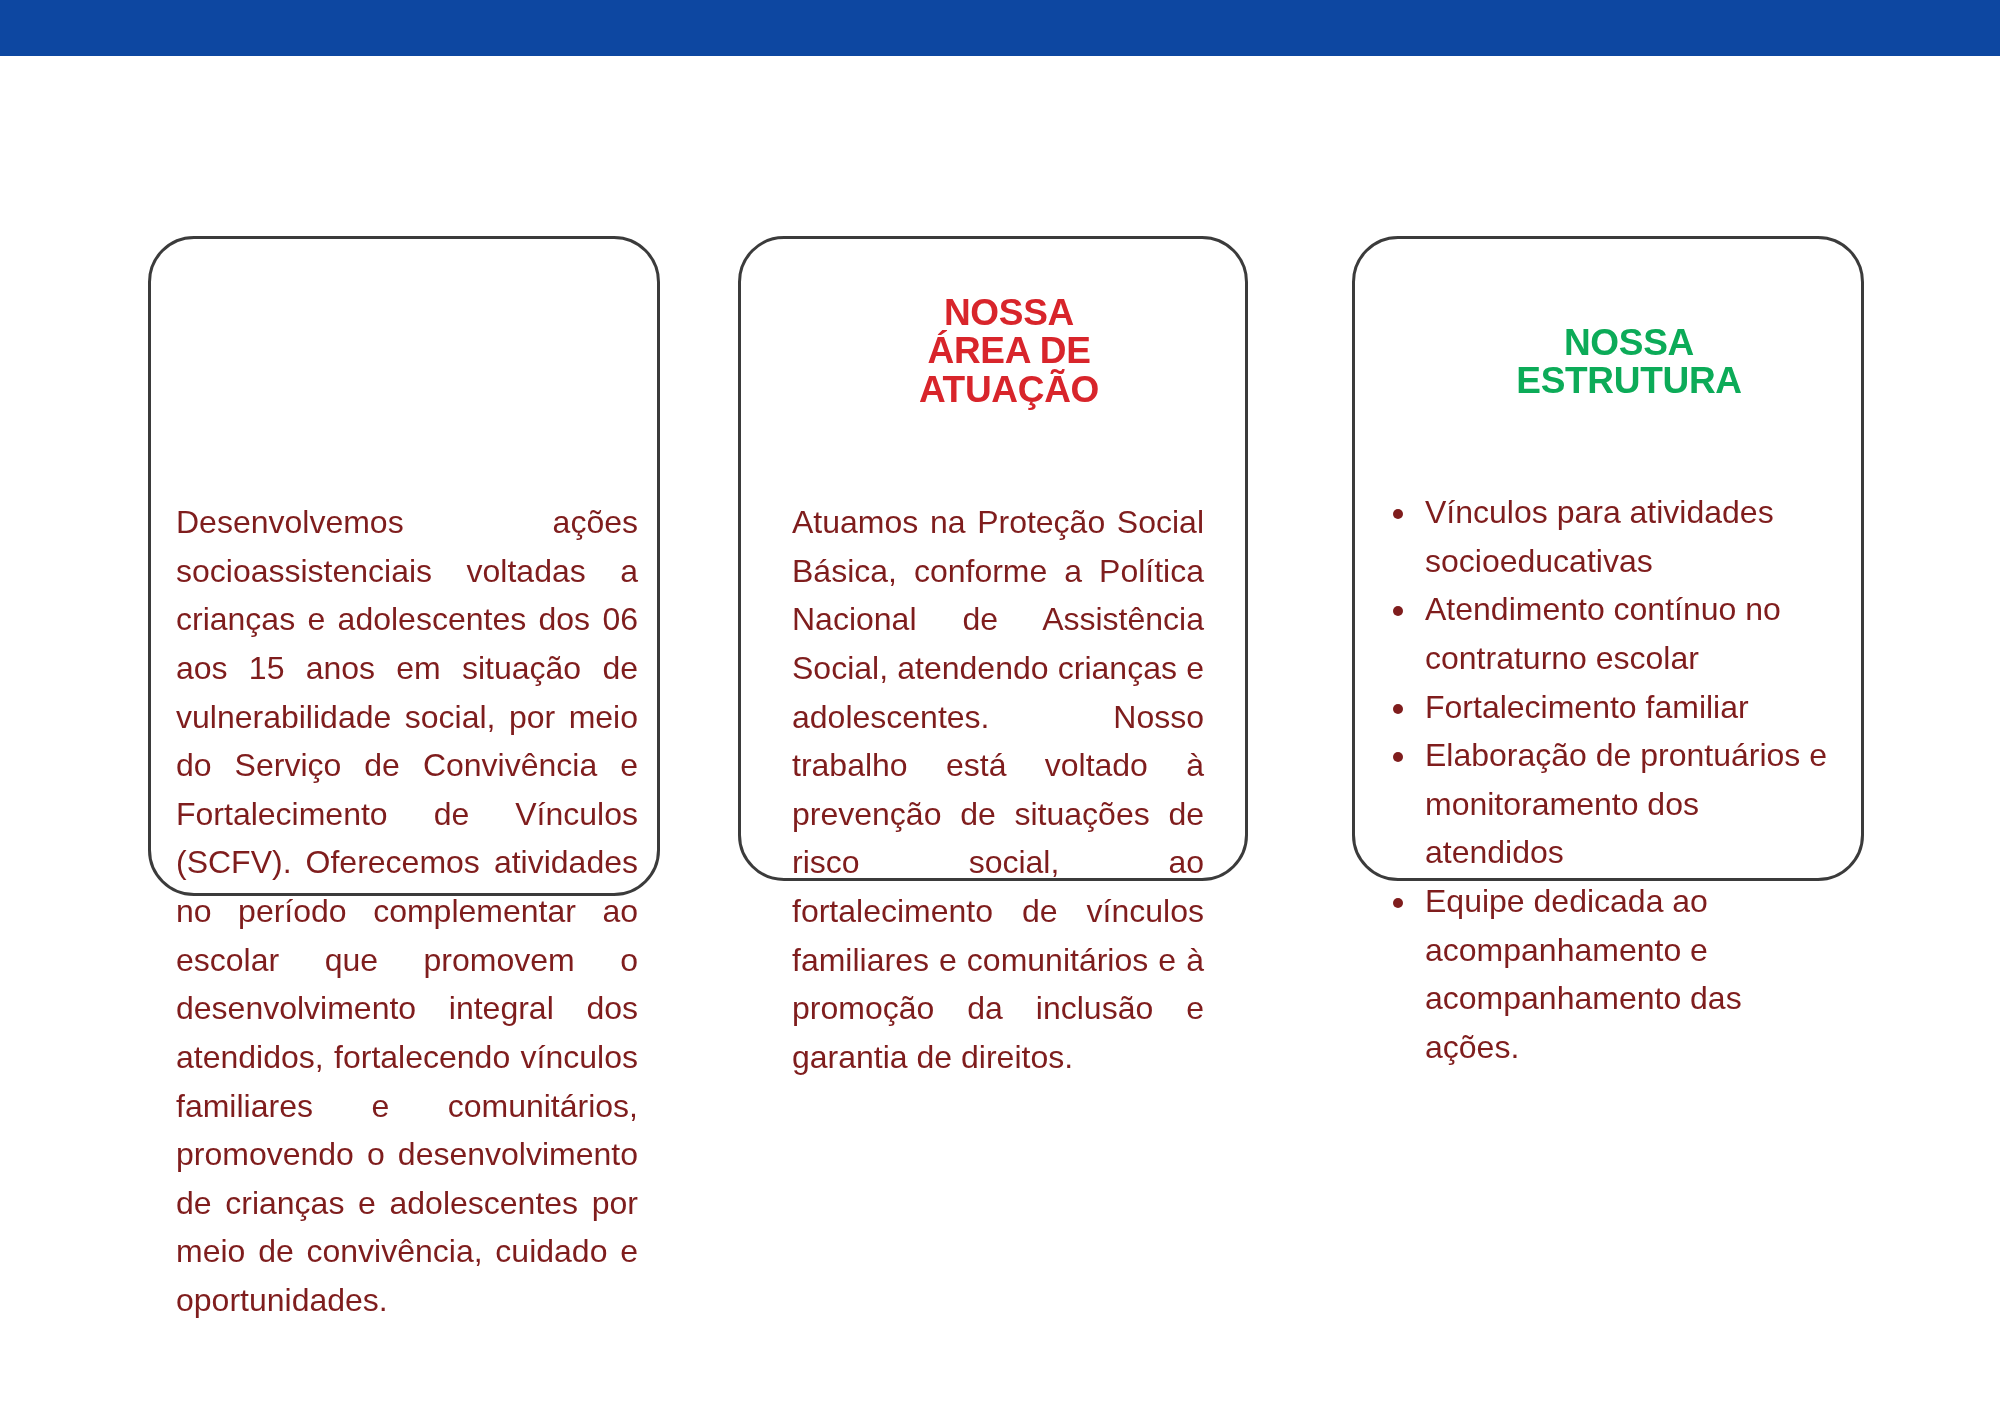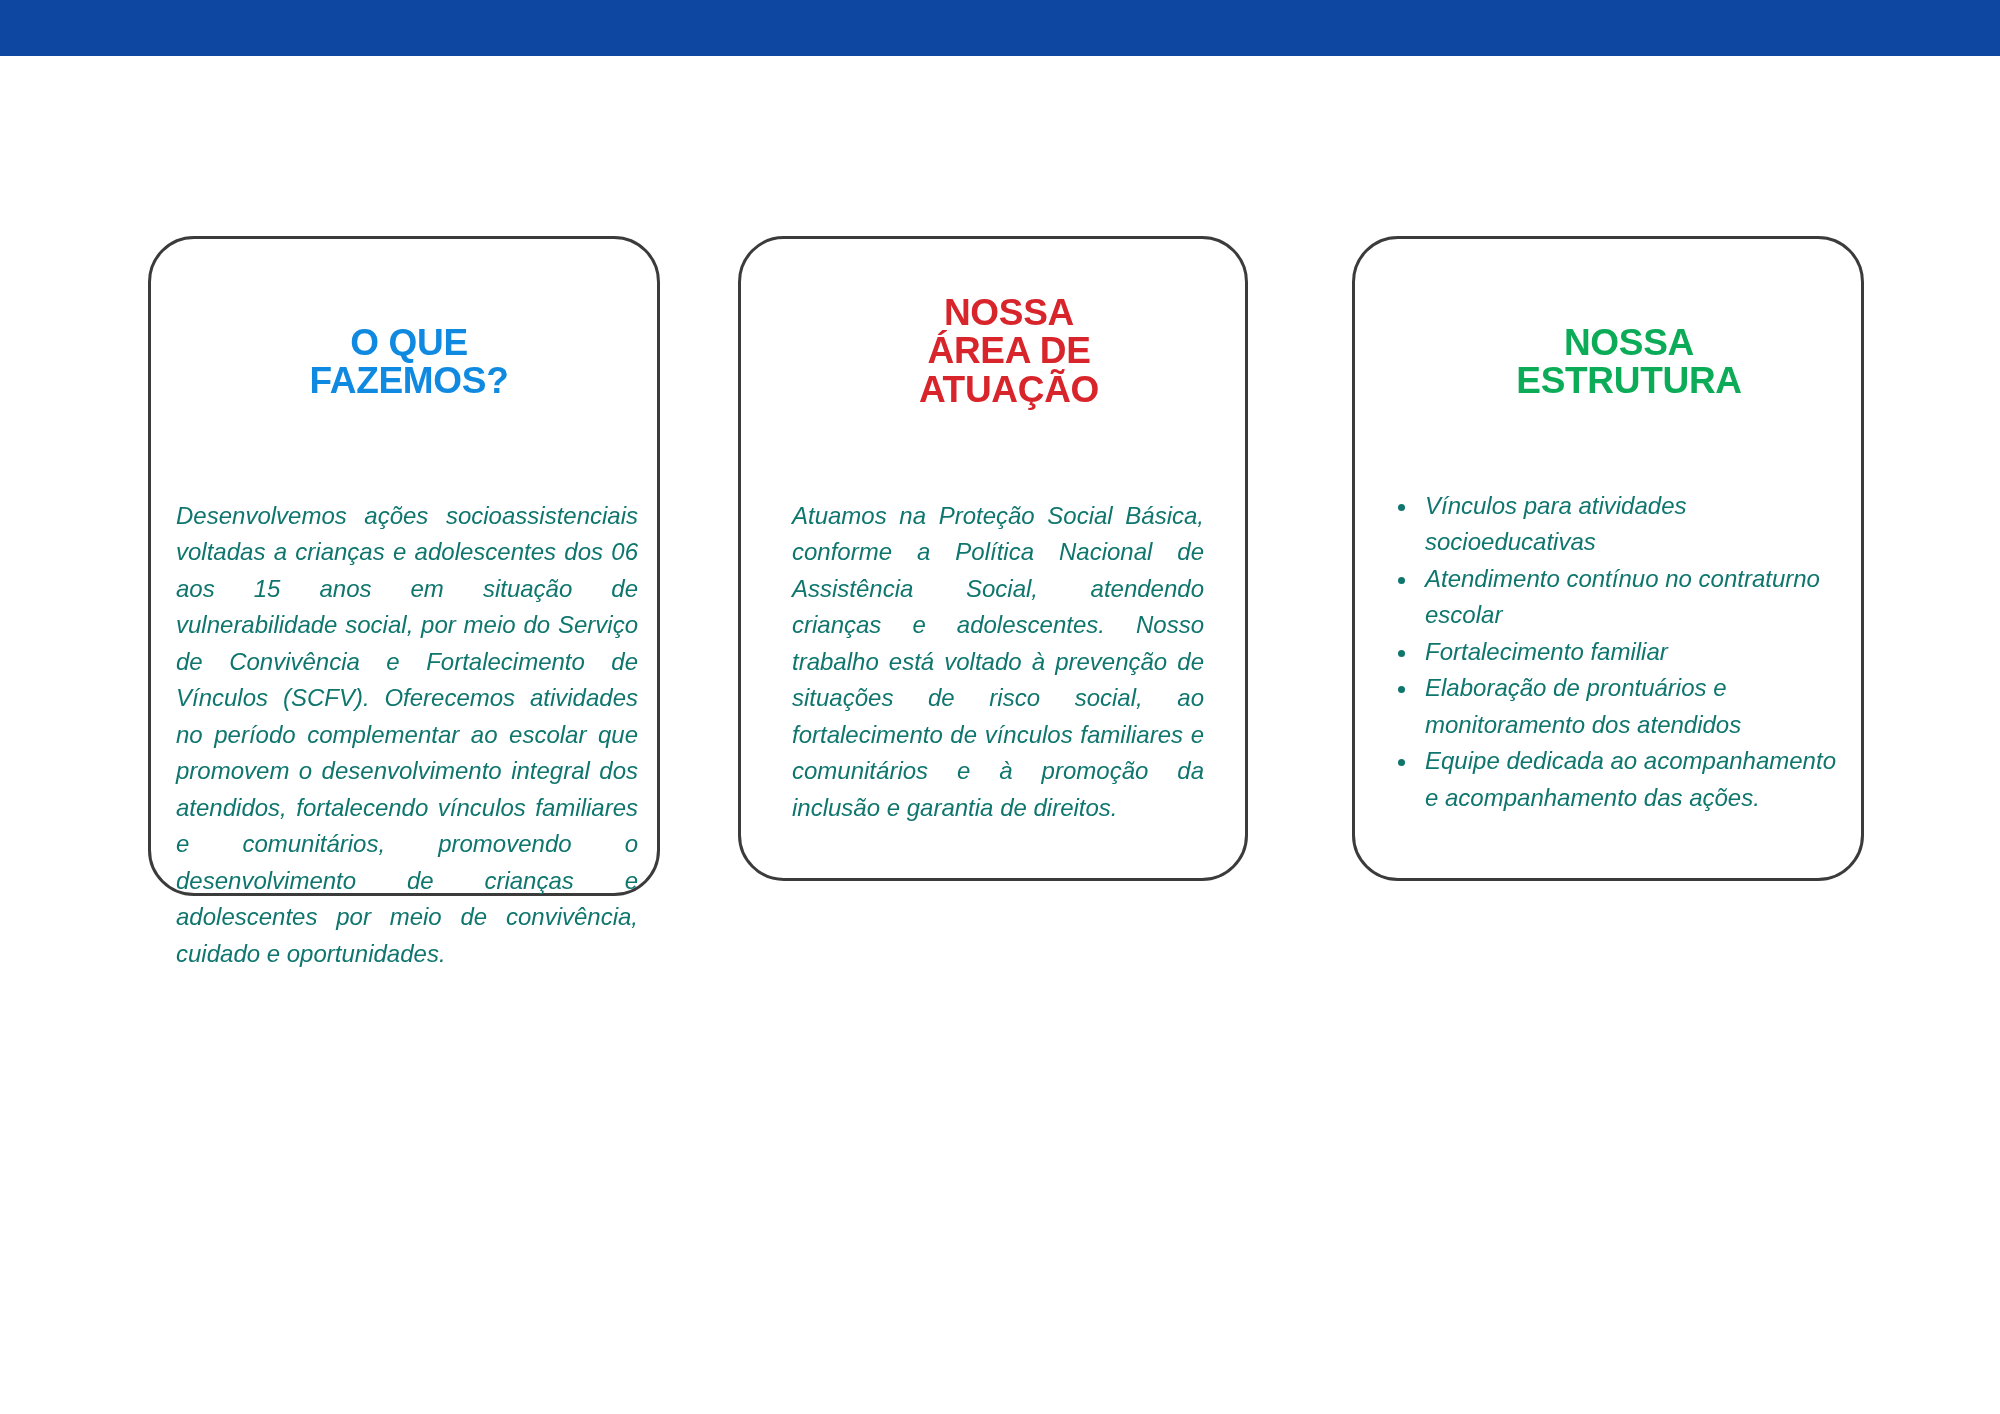--- a/index.html
+++ b/index.html
@@ -82,25 +82,24 @@
   .card-title--three {
     left: 1480px;
     top: 156px;
     width: 270px;
     font-size: 37px;
     color: #0cab58;
   }
 
   .card-body {
     position: absolute;
-    color: #0f766e;
-    font-size: 24px;
+    color: #7f1d1d;
+    font-size: 32px;
     line-height: 1.52;
     z-index: 2;
-    font-style: italic;
   }
   .card-body--justify { text-align: justify; text-justify: inter-word; }
 
   .body--one   { left: 176px;  top: 330px; width: 462px; }
   .body--two   { left: 792px;  top: 330px; width: 412px; }
   .body--three { left: 1375px; top: 320px; width: 465px; }
 
   .struct-intro { margin: 0; }
   .struct-lead  { margin: 0; padding-left: 6px; }
   .struct-list  {
@@ -128,22 +127,20 @@
 </head>
 <body>
 
 <div class="top-band"></div>
 
 <div class="slide">
 
   <div class="cards">
 
     <div class="card card--one"></div>
-    <div class="card-title card-title--one">O QUE
-FAZEMOS?</div>
     <div class="card-body card-body--justify body--one">Desenvolvemos ações socioassistenciais voltadas a crianças e adolescentes dos 06 aos 15 anos em situação de vulnerabilidade social, por meio do Serviço de Convivência e Fortalecimento de Vínculos (SCFV). Oferecemos atividades no período complementar ao escolar que promovem o desenvolvimento integral dos atendidos, fortalecendo vínculos familiares e comunitários, promovendo o desenvolvimento de crianças e adolescentes por meio de convivência, cuidado e oportunidades.</div>
 
     <div class="card card--two"></div>
     <div class="card-title card-title--two">NOSSA
 ÁREA DE
 ATUAÇÃO</div>
     <div class="card-body card-body--justify body--two">Atuamos na Proteção Social Básica, conforme a Política Nacional de Assistência Social, atendendo crianças e adolescentes. Nosso trabalho está voltado à prevenção de situações de risco social, ao fortalecimento de vínculos familiares e comunitários e à promoção da inclusão e garantia de direitos.</div>
 
     <div class="card card--three"></div>
     <div class="card-title card-title--three">NOSSA

